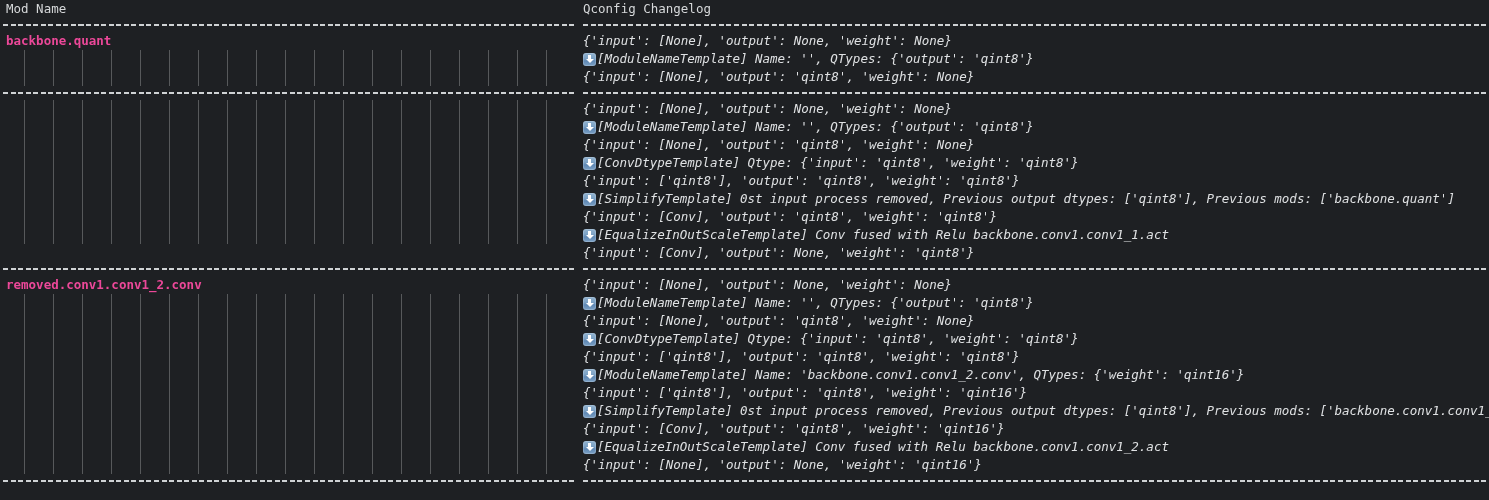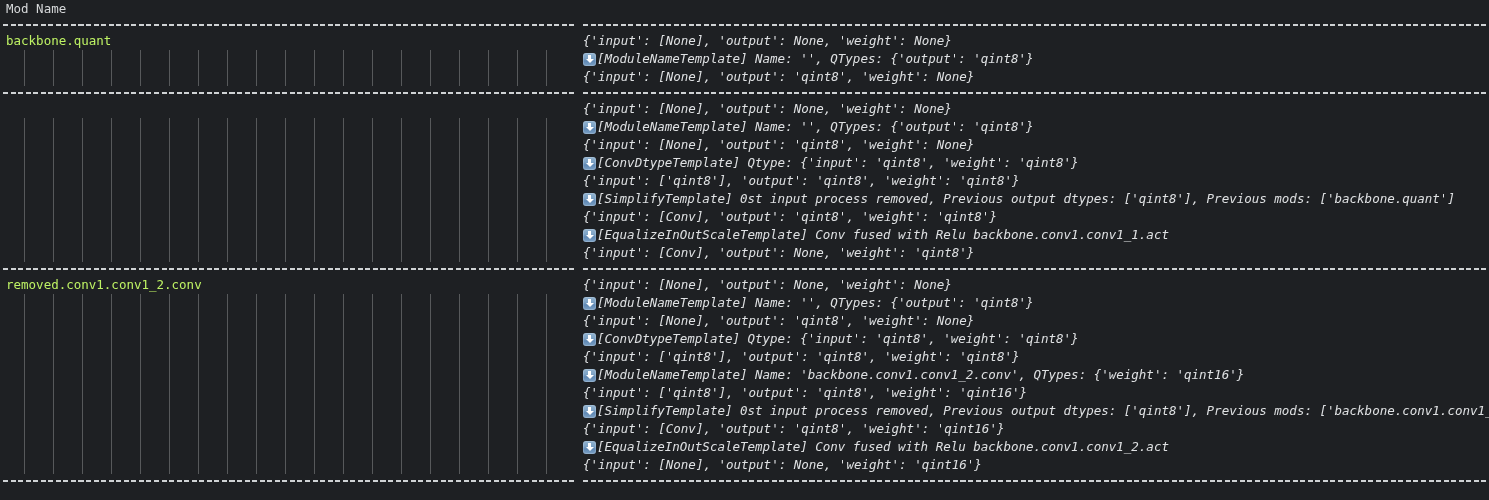--- a/index.html
+++ b/index.html
@@ -15,21 +15,21 @@
   .term{
     position:relative;
     width:1489px;height:500px;
     overflow:hidden;
     padding-top:0;
     box-sizing:border-box;
   }
   
   .row{
     display:flex;
-    align-items:flex-end;
+    align-items:flex-start;
     width:1489px;
   }
   .col-left{
     width:571px;
     min-width:571px;
     max-width:571px;
     position:relative;
     box-sizing:border-box;
     padding-left:6px;
     overflow:hidden;
@@ -66,21 +66,22 @@
     width:571px;min-width:571px;max-width:571px;
     margin-left:3px;
   }
   .sep .dash-gapper{width:9px;min-width:9px;}
   .sep .dash-right{flex:1;}
 
   
   .modname{
     height:18px;line-height:18px;
     white-space:nowrap;
-    color:#bef264;
+    color:#ec4899;
+    font-weight:bold;
   }
   .pipes{
     position:relative;
     width:100%;
   }
   .pipes-inner{
     position:absolute;
     left:0;top:0;
     width:571px;
     height:100%;
@@ -131,20 +132,23 @@
 </head>
 <body>
 
 <div class="term">
 
   <div class="row hdr">
     <div class="col-left">
       <span>Mod Name</span>
     </div>
     <div class="col-gap"></div>
+    <div class="col-right">
+      <span>Qconfig Changelog</span>
+    </div>
   </div>
 
   <div class="sep">
     <div class="dash dash-left"></div>
     <div class="dash-gapper"></div>
     <div class="dash dash-right"></div>
   </div>
 
   <div id="body-rows">
       <div class="row">

